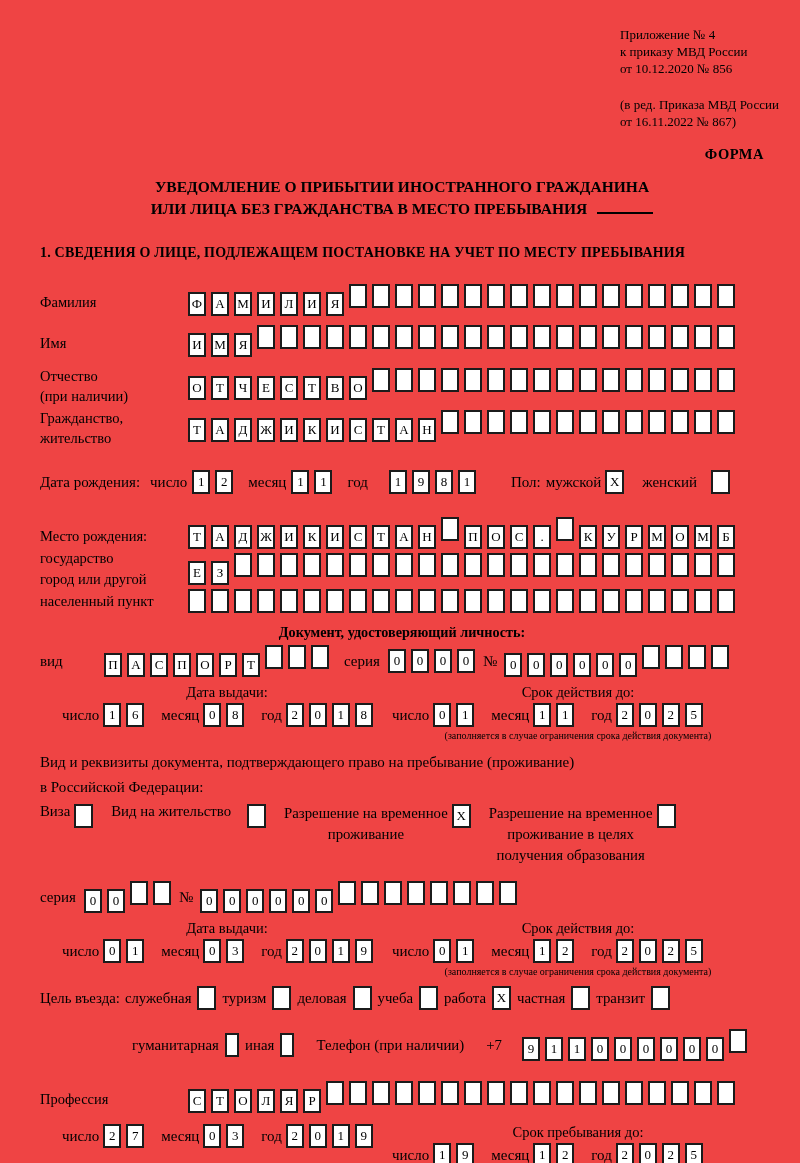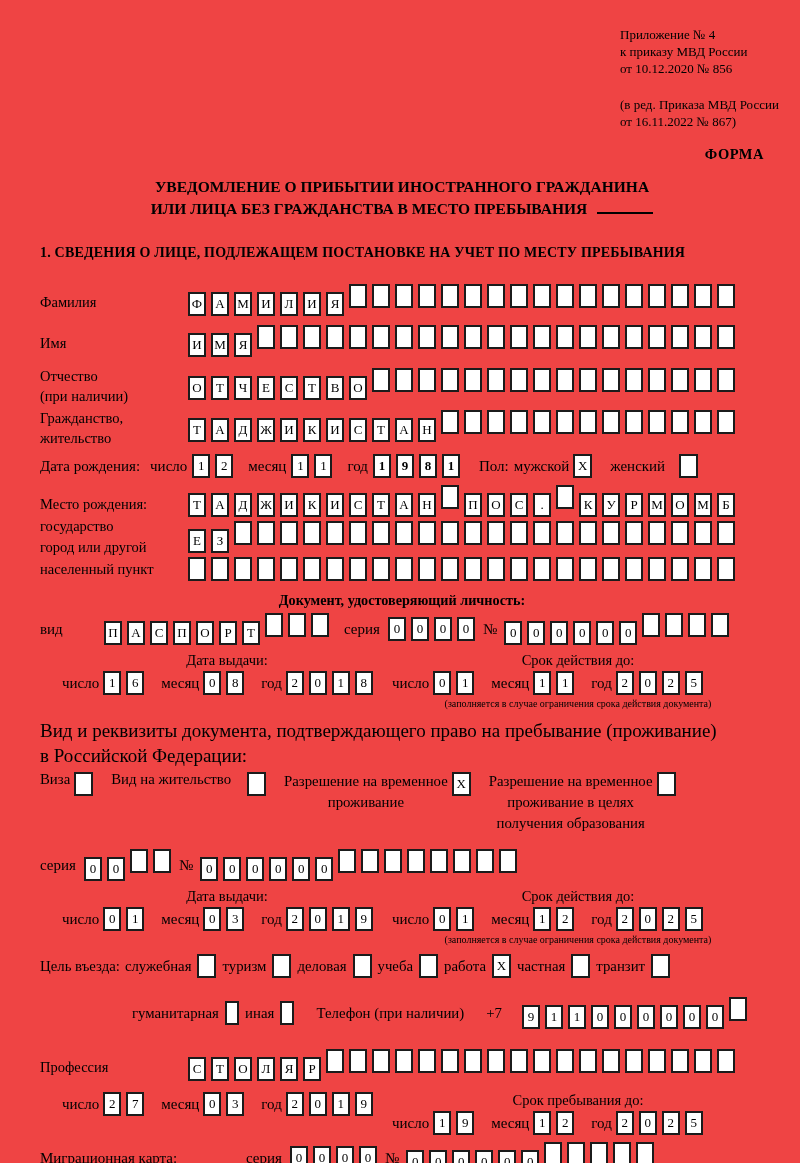--- a/index.html
+++ b/index.html
@@ -31,21 +31,21 @@
   
   .datepair{display:flex;margin-top:7px;}
   .dp-left{width:352px;flex:0 0 352px;padding-left:22px;box-sizing:border-box;}
   .dp-right{flex:1;}
   .dp-title{text-align:center;font-size:14.5px;margin-bottom:2px;}
   .dp-row{display:flex;align-items:center;white-space:nowrap;}
   .dp-row .dlabel{margin:0 4px 0 0;}
   .dp-row .grp{margin-right:12px;display:flex;align-items:center;}
   .dp-note{font-size:10px;text-align:center;margin-top:3px;}
   
-  .plain{margin-top:9px;line-height:25px;font-size:19px;}
+  .plain{margin-top:9px;line-height:25px;font-size:15px;}
   .visa-row{display:flex;align-items:flex-start;margin-top:3px;font-size:14.8px;}
   .vstack{text-align:center;line-height:21px;}
   .visa-row .cbox{margin-top:1px;}
   .vgap{margin-left:14px;}
   
   .purpose-line{display:flex;align-items:center;margin-top:9px;white-space:nowrap;font-size:14.8px;}
   .purpose-line .cbox{margin:0 6px;}
   .indent{margin-left:92px;}
   
   .mig-row{display:flex;align-items:center;margin-top:7px;white-space:nowrap;}
@@ -112,21 +112,21 @@
       </div>
   </div>
 
   <div class="inline-row" style="margin-top:6px;">
     <span>Дата рождения:</span>
     <span class="dlabel">число</span>
     <span class="cells" style="display:inline;margin:0;"><span class="cell">1</span><span class="cell">2</span></span>
     <span class="dlabel">месяц</span>
     <span class="cells" style="display:inline;margin:0;"><span class="cell">1</span><span class="cell">1</span></span>
     <span class="dlabel">год</span>
-    <span class="cells" style="display:inline;margin:0;font-weight:bold;"><span class="cell">1</span><span class="cell">9</span><span class="cell">8</span><span class="cell">1</span></span>
+    <span class="cells" style="display:inline;margin:16px;"><span class="cell">1</span><span class="cell">9</span><span class="cell">8</span><span class="cell">1</span></span>
     <span class="gap-l">Пол:</span>
     <span style="margin-left:5px;">мужской</span>
     <span class="cbox">X</span>
     <span class="gap-l">женский</span>
     <span class="cbox" style="margin-left:14px;"></span>
   </div>
 
   <div class="row" style="margin-top:7px;">
     <div class="lblcol" style="line-height:21.5px;">
       <div>Место рождения:</div>

